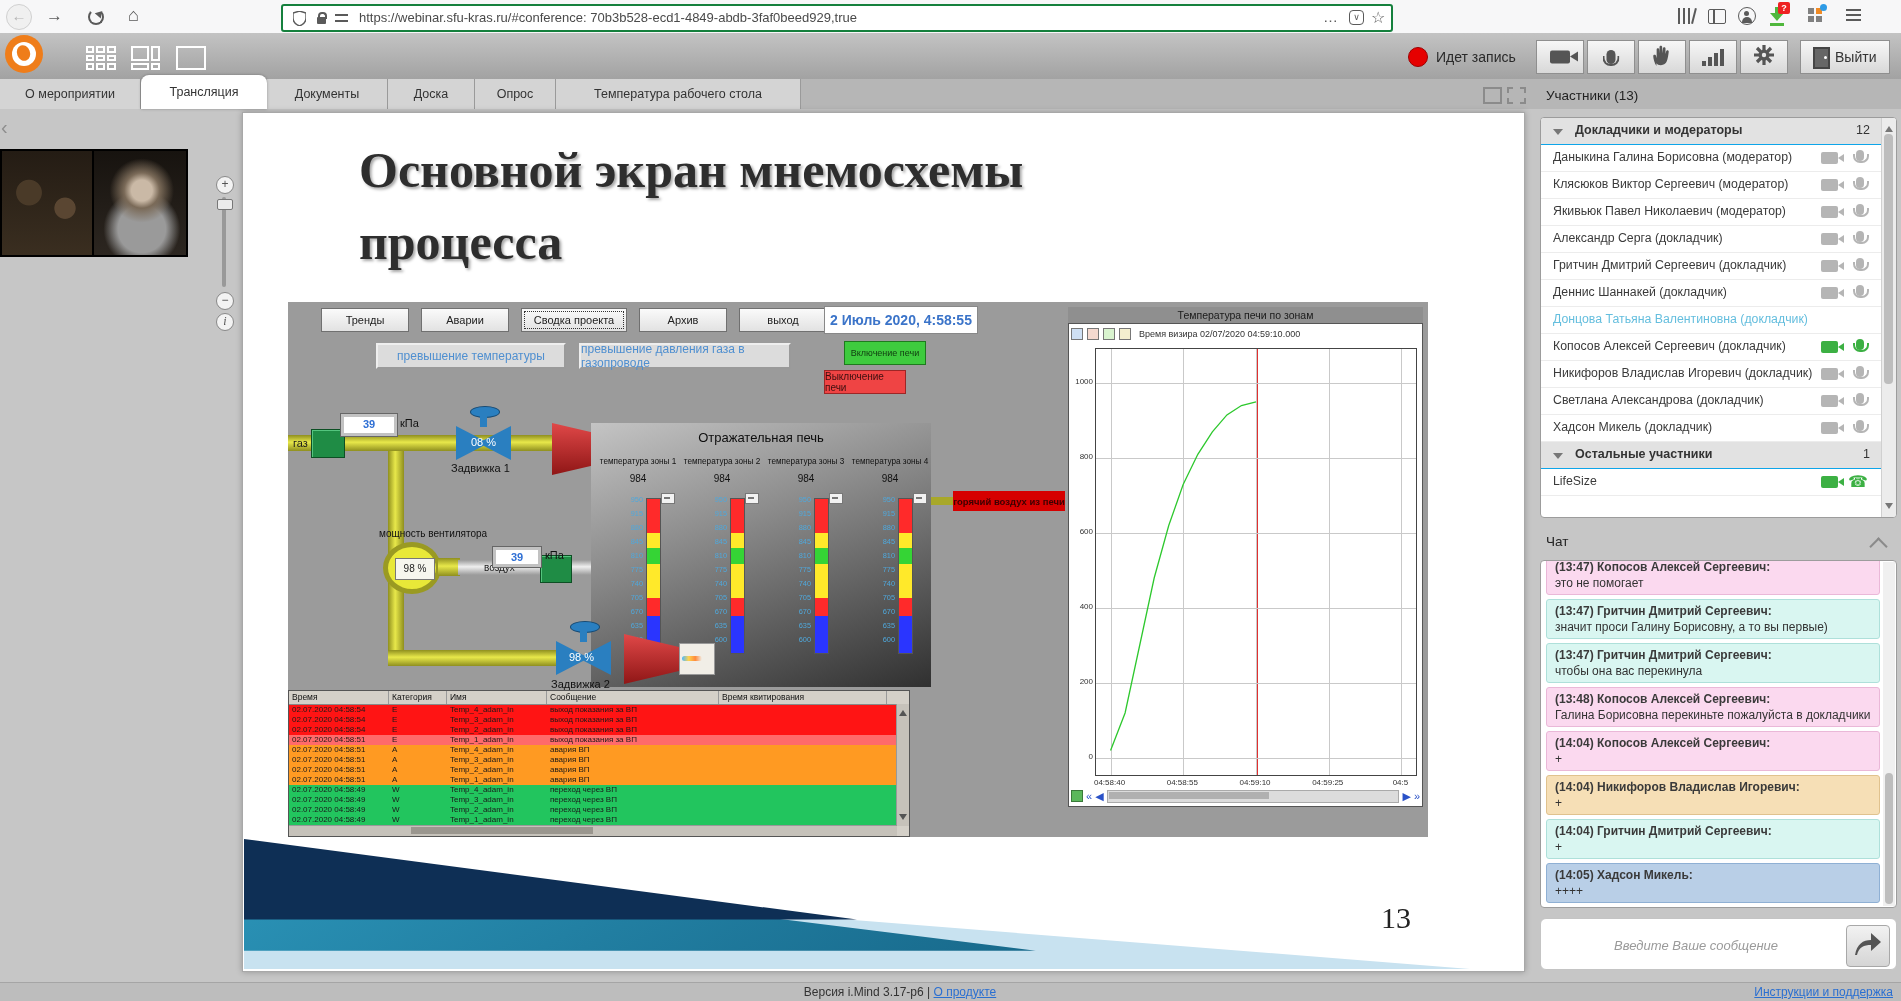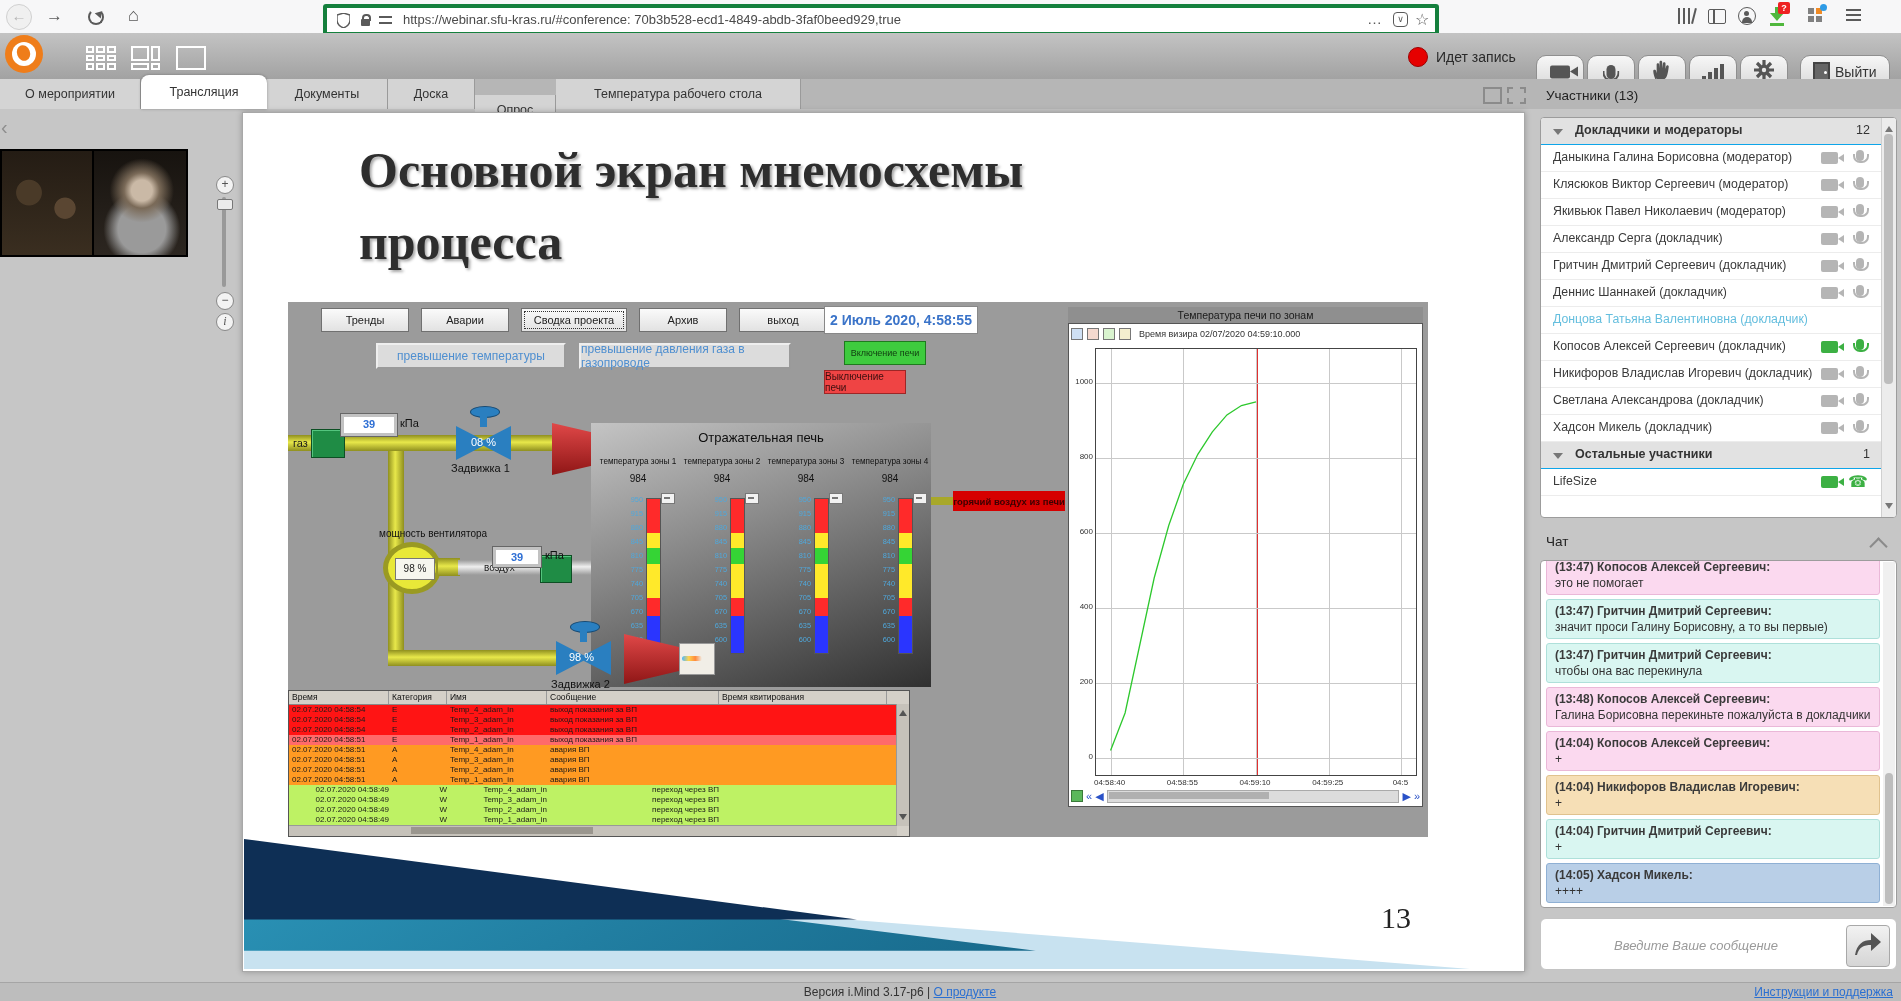--- a/index.html
+++ b/index.html
@@ -7,21 +7,21 @@
        font-family:"Liberation Sans",sans-serif;background:#c6c6c6;}
 
   
   #browser-bar{position:absolute;left:0;top:0;width:1901px;height:33px;background:#f7f7f8;border-bottom:1px solid #cfcfcf;}
   .bicon{position:absolute;top:6px;color:#5a5a5a;font-size:16px;line-height:20px;}
   #nav-back{left:6px;top:4px;width:24px;height:24px;border:1px solid #d0d0d0;border-radius:50%;background:#f0f0f0;color:#b5b5b5;text-align:center;line-height:22px;font-size:15px;}
   #nav-forward{left:46px;font-size:17px;}
   #nav-reload{left:88px;top:9px;width:12px;height:12px;border:2px solid #5a5a5a;border-radius:50%;border-top-color:transparent;}
   #nav-reload::after{content:"";position:absolute;right:-3px;top:-4px;border:4px solid transparent;border-bottom:6px solid #5a5a5a;transform:rotate(40deg);}
   #nav-home{left:128px;top:5px;font-size:18px;}
-  #url-bar{position:absolute;left:281px;top:4px;width:1108px;height:24px;background:#fff;border:4px solid #15803d;border-radius:3px;margin-left:42px;}
+  #url-bar{position:absolute;left:281px;top:4px;width:1108px;height:24px;background:#fff;border:2px solid #15803d;border-radius:3px;}
   #shield-icon{position:absolute;left:10px;top:5px;}
   #shield-icon svg{display:block;}
   #lock-body{position:absolute;left:34px;top:11px;width:9px;height:7px;background:#5a5a5a;border-radius:1px;}
   #lock-body::before{content:"";position:absolute;left:1px;top:-5px;width:5px;height:5px;border:2px solid #5a5a5a;border-bottom:none;border-radius:4px 4px 0 0;}
   #perm-icon{position:absolute;left:52px;top:8px;width:13px;height:10px;
     background:linear-gradient(#5a5a5a 0 2px,transparent 2px 6px,#5a5a5a 6px 8px,transparent 8px);}
   #url-text{position:absolute;left:76px;top:4px;font-size:13px;color:#4a4a4a;white-space:nowrap;}
   #url-dots{position:absolute;left:1040px;top:2px;font-size:15px;color:#5a5a5a;letter-spacing:1px;}
   #pocket-icon{position:absolute;left:1066px;top:4px;width:13px;height:13px;border:1.5px solid #5a5a5a;border-radius:4px;color:#5a5a5a;font-size:9px;text-align:center;line-height:12px;}
   #star-icon{position:absolute;left:1088px;top:2px;font-size:16px;color:#5a5a5a;}
@@ -51,21 +51,21 @@
   #app-logo::before{content:"";position:absolute;left:7px;top:7px;width:24px;height:24px;border-radius:50%;background:#fff;}
   #app-logo::after{content:"";position:absolute;left:12px;top:10px;width:13px;height:16px;border-radius:50%;background:#ef7d1a;transform:rotate(-20deg);}
   .layout-btn{position:absolute;top:11px;width:37px;height:28px;}
   .lg{display:grid;width:30px;height:24px;margin:2px auto;gap:2px;}
   .lg i{border:2px solid #fff;}
   #layout-btn-1 .lg{grid-template-columns:1fr 1fr 1fr;grid-template-rows:1fr 1fr 1fr;}
   #layout-btn-2 .lg{grid-template-columns:2fr 1fr;grid-template-rows:2fr 1fr;}
   #layout-btn-3 .lg{grid-template-columns:1fr;grid-template-rows:1fr;}
   #record-dot{position:absolute;left:1408px;top:14px;width:18px;height:18px;border-radius:50%;background:#e60000;border:1px solid #9d0000;}
   #record-label{position:absolute;left:1436px;top:16px;font-size:14px;color:#2a2a2a;}
-  .tbtn{position:absolute;top:22px;width:46px;height:32px;border:1px solid #8f8f8f;border-radius:10px;background:linear-gradient(#f7f7f7,#d8d8d8);}
+  .tbtn{position:absolute;top:7px;width:46px;height:32px;border:1px solid #8f8f8f;border-radius:0;background:linear-gradient(#f7f7f7,#d8d8d8);}
   .tbtn .ic{position:absolute;left:50%;top:50%;transform:translate(-50%,-50%);}
   #cam-btn{left:1536px;} #mic-btn{left:1587px;} #hand-btn{left:1638px;} #stats-btn{left:1689px;} #settings-btn{left:1740px;}
   #exit-btn{left:1800px;width:88px;}
   .cam-shape{width:20px;height:13px;background:#555;border-radius:2px;position:relative;}
   .cam-shape::after{content:"";position:absolute;right:-8px;top:1px;border:5.5px solid transparent;border-right:8px solid #555;}
   .mic-shape{width:9px;height:14px;background:#555;border-radius:5px;position:relative;}
   .mic-shape::after{content:"";position:absolute;left:-4px;top:6px;width:13px;height:8px;border:2px solid #555;border-top:none;border-radius:0 0 8px 8px;}
   .bars-shape{display:flex;align-items:flex-end;gap:2px;height:18px;}
   .bars-shape i{width:4px;background:#555;}
   .door-shape{width:13px;height:18px;background:#666;border:2px solid #444;position:relative;}
@@ -205,21 +205,21 @@
   #chart-bottombar .sq{width:10px;height:10px;background:#5bb85b;border:1px solid #3a7a3a;}
   #cscroll{flex:1;height:11px;background:#dcdcdc;border:1px solid #aaa;position:relative;}
   #cscroll i{position:absolute;left:1px;top:1px;width:55%;height:7px;background:#b0b0b0;}
 
   
   #alarm-table{position:absolute;left:0;top:388px;width:622px;height:147px;background:#d4d0c8;border:1px solid #555;box-sizing:border-box;}
   #at-header{display:flex;height:13px;background:#d4d0c8;border-bottom:1px solid #888;}
   #at-header div{font-size:8.5px;color:#111;border-right:1px solid #999;padding-left:3px;line-height:13px;box-sizing:border-box;overflow:hidden;white-space:nowrap;}
   .atrow{display:flex;height:10px;}
   .atrow div{font-size:8px;color:#1a1a1a;padding-left:3px;line-height:10px;box-sizing:border-box;overflow:hidden;white-space:nowrap;}
-  .rc-red{background:#ff1414;} .rc-lightred{background:#ff6a6a;} .rc-orange{background:#ff9a22;} .rc-yellow{background:#bef264;text-align:right;}
+  .rc-red{background:#ff1414;} .rc-lightred{background:#ff6a6a;} .rc-orange{background:#ff9a22;} .rc-yellow{background:#22c55e;}
   #at-vscroll{position:absolute;right:0;top:13px;width:12px;bottom:10px;background:#c6c2ba;border-left:1px solid #999;}
   #at-vscroll .ar{position:absolute;left:2px;width:0;height:0;border:4px solid transparent;}
   #at-vscroll .up{top:2px;border-bottom:6px solid #555;}
   #at-vscroll .dn{bottom:2px;border-top:6px solid #555;}
   #at-hscroll{position:absolute;left:0;bottom:0;height:10px;right:12px;background:#c6c2ba;border-top:1px solid #999;}
   #at-hscroll i{position:absolute;left:20%;top:1px;width:30%;height:7px;background:#9a968e;}
 
   
   #participants-title{position:absolute;left:1546px;top:88px;font-size:13.5px;color:#222;}
   #participants-panel{position:absolute;left:1540px;top:117px;width:357px;height:401px;background:#fff;border:1px solid #9c9c9c;border-radius:4px;overflow:hidden;box-sizing:border-box;}
@@ -369,21 +369,21 @@
       <span id="exit-label">Выйти</span>
     </div>
   </div>
 
   <div id="tab-bar">
     <div id="tabs">
         <div class="tab" style="width: 141px;">О мероприятии</div>
         <div class="tab active" style="width: 126px;">Трансляция</div>
         <div class="tab" style="width: 121px;">Документы</div>
         <div class="tab" style="width: 87px;">Доска</div>
-        <div class="tab" style="width: 81px; margin-top: 16px;">Опрос</div>
+        <div class="tab" style="width: 81px;">Опрос</div>
         <div class="tab" style="width: 245px;">Температура рабочего стола</div>
       </div>
     <div id="win-restore-icon"></div>
     <div id="win-fullscreen-icon"></div>
   </div>
 
   <div id="left-chevron">‹</div>
   <div id="video-thumb">
     <div id="vt-left"></div>
     <div id="vt-right"></div>

